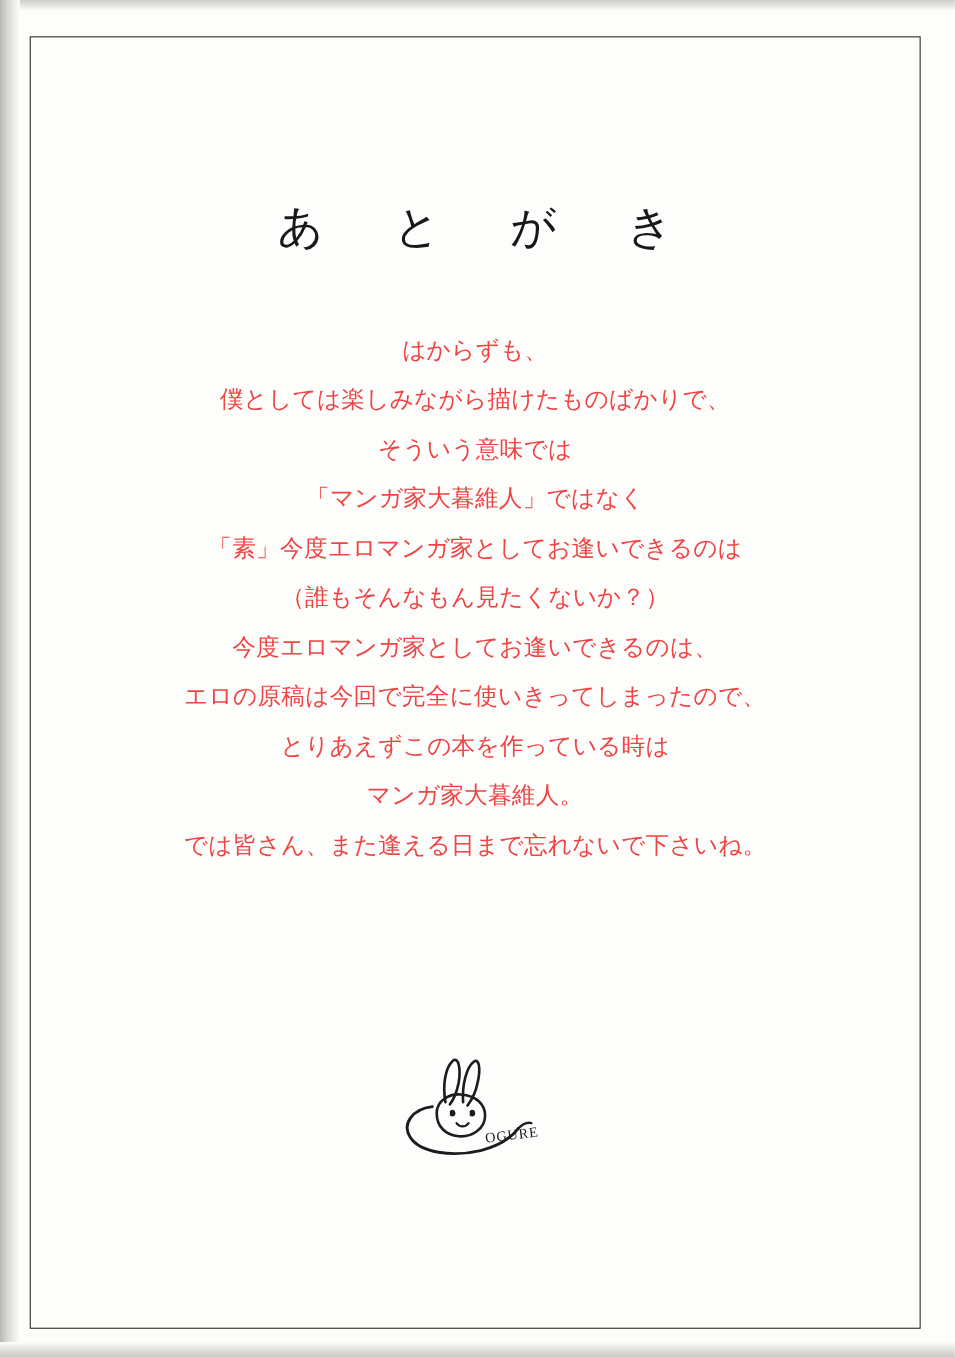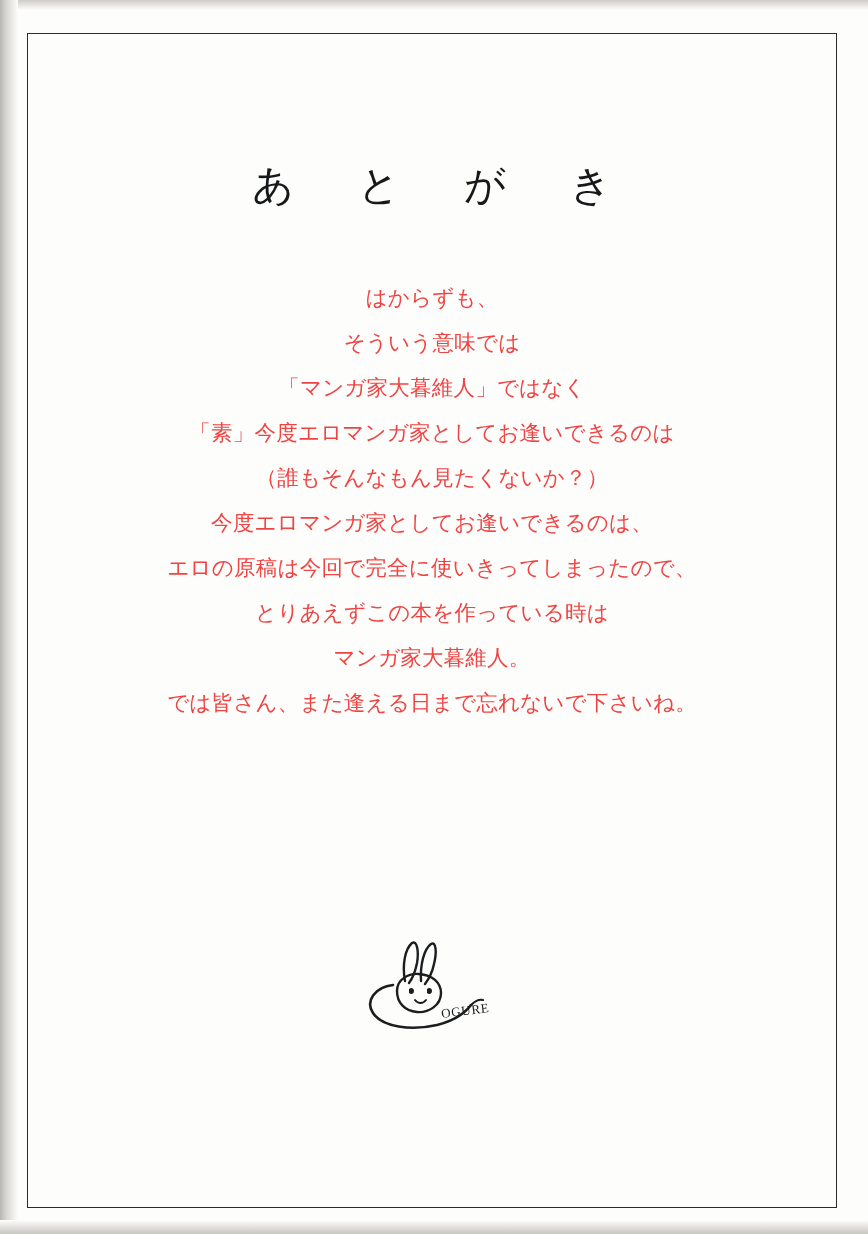--- a/index.html
+++ b/index.html
@@ -48,21 +48,21 @@
     top: 33px;
     width: 810px;
     height: 1175px;
     border: 1.6px solid #2b2b2b;
     box-sizing: border-box;
   }
 
   .content {
     position: absolute;
     left: 27px;
-    top: 18px;
+    top: 39px;
     width: 724px;
     height: 1175px;
     box-sizing: border-box;
   }
 
   .heading {
     position: absolute;
     top: 140px;
     left: 0;
     width: 810px;
@@ -122,20 +122,21 @@
   <div class="scan-edge-bottom"></div>
 
   <div class="frame"></div>
 
   <div class="content">
 
     <div class="heading">あ と が き</div>
 
     <div class="body-text">
       <div class="line">はからずも、</div>
+      <div class="line">僕としては楽しみながら描けたものばかりで、</div>
       <div class="line">そういう意味では</div>
       <div class="line">「マンガ家大暮維人」ではなく</div>
       <div class="line">「素」今度エロマンガ家としてお逢いできるのは</div>
       <div class="line">（誰もそんなもん見たくないか？）</div>
       <div class="line">今度エロマンガ家としてお逢いできるのは、</div>
       <div class="line">エロの原稿は今回で完全に使いきってしまったので、</div>
       <div class="line">とりあえずこの本を作っている時は</div>
       <div class="line">マンガ家大暮維人。</div>
       <div class="line">では皆さん、また逢える日まで忘れないで下さいね。</div>
     </div>

